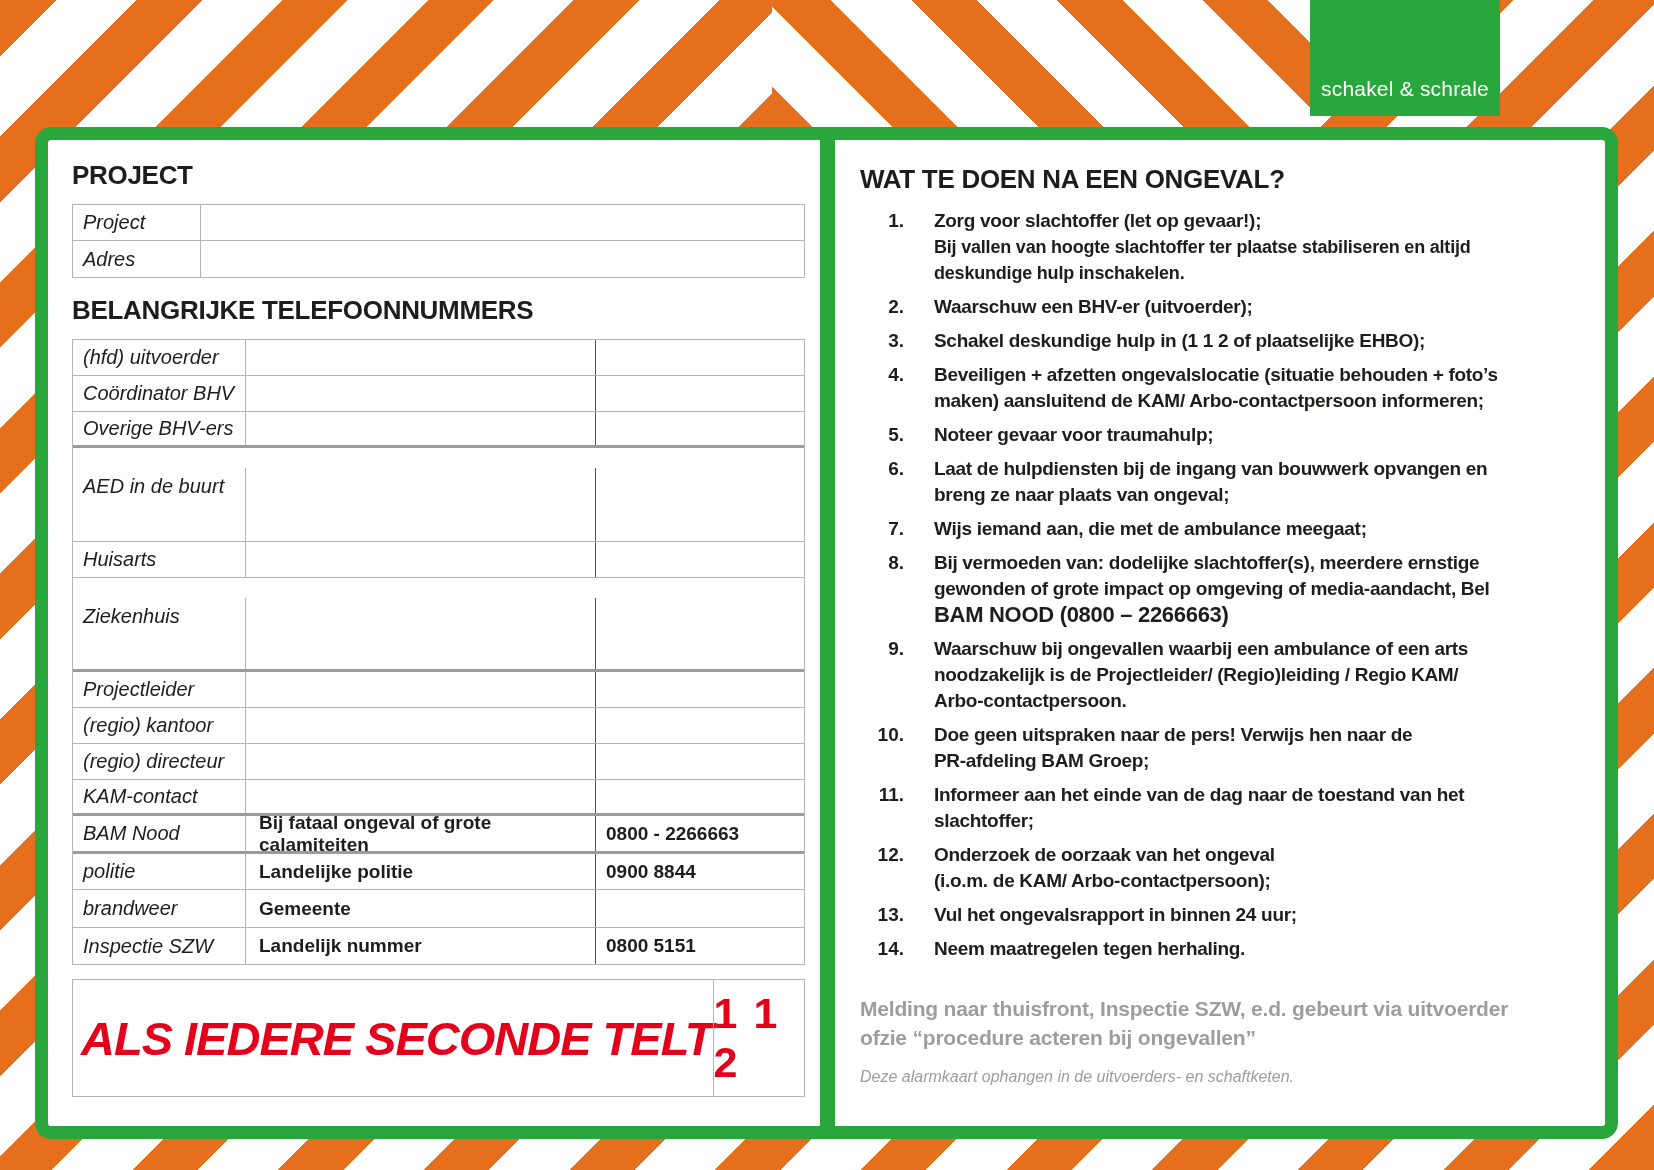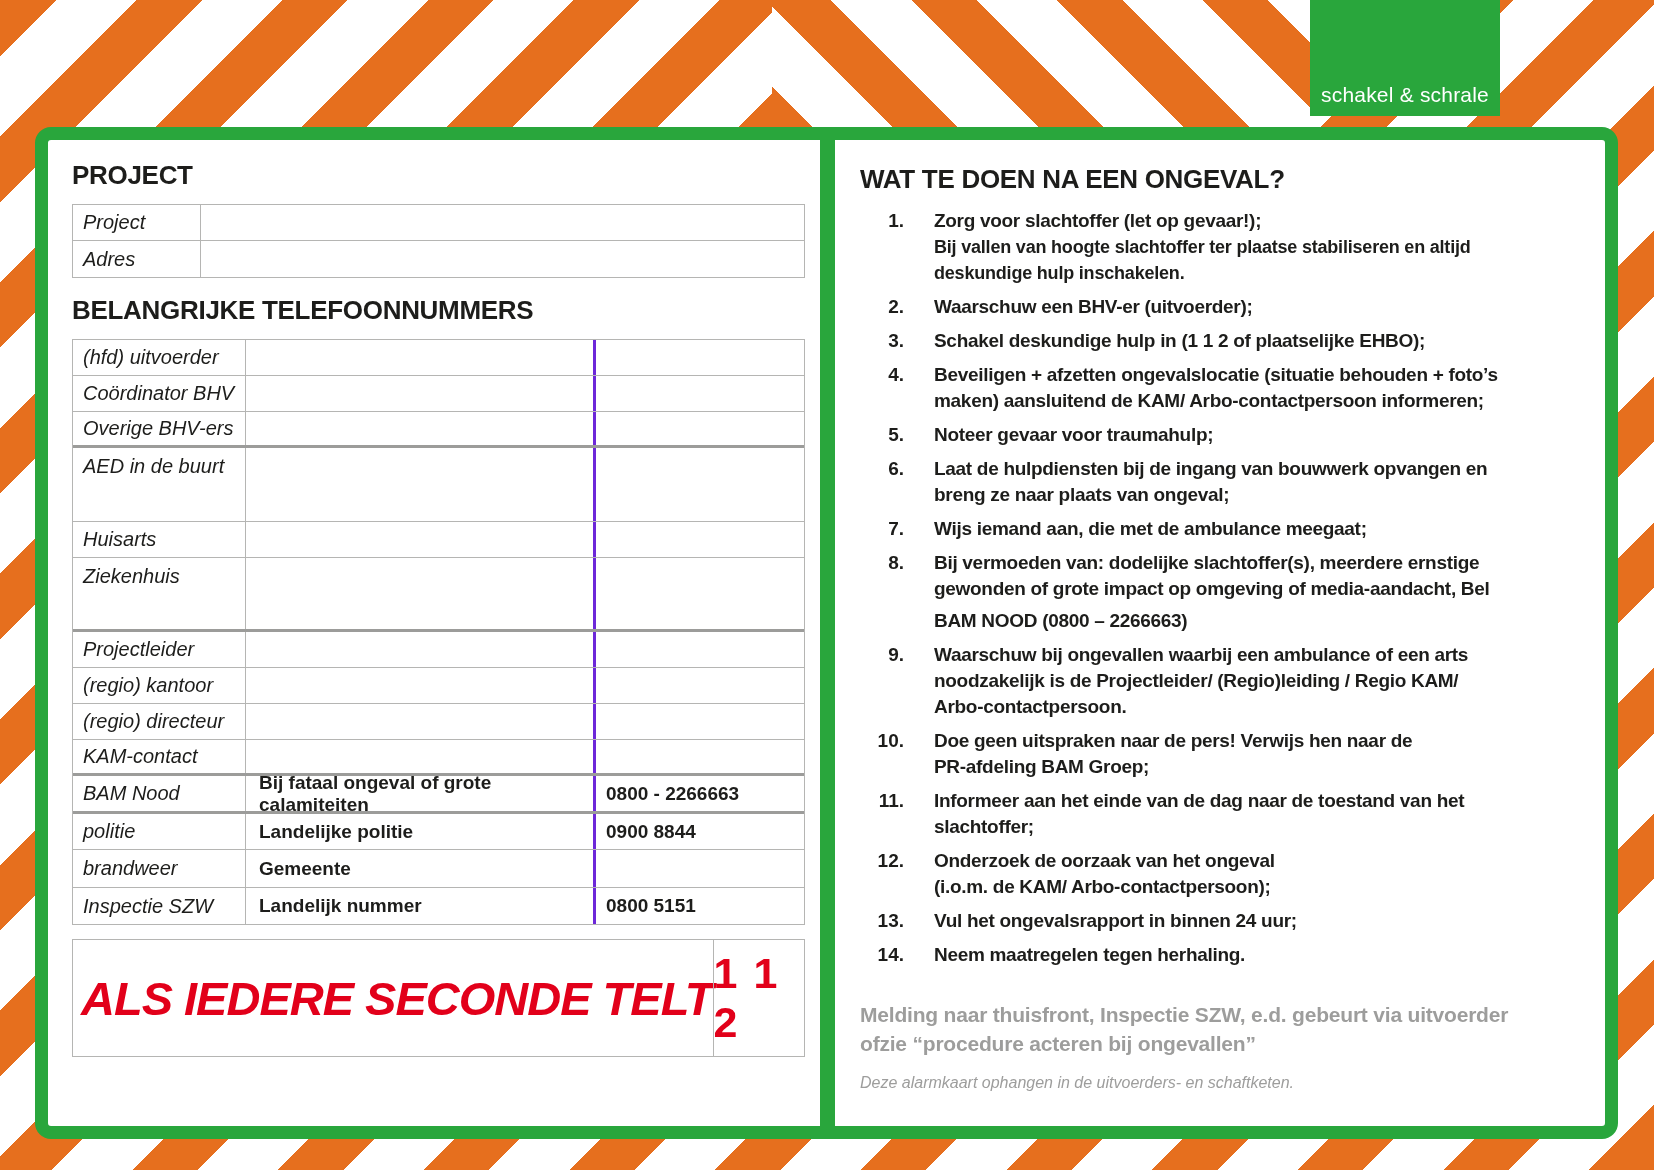--- a/index.html
+++ b/index.html
@@ -11,60 +11,60 @@
     -webkit-font-smoothing:antialiased;
   }
   
   .bg-stripes{position:absolute;inset:0;
     background:repeating-linear-gradient(-45deg,#e66f1e 0 46px,#ffffff 46px 103px);}
   .bg-chevron{position:absolute;left:772px;top:0;width:538px;height:152px;
     background:repeating-linear-gradient(45deg,#e66f1e 0 46px,#ffffff 46px 103px);}
   
   .logo{position:absolute;left:1310px;top:0;width:190px;height:116px;
     background:#29a63c;display:flex;align-items:flex-end;justify-content:center;
-    padding-bottom:9px;box-sizing:border-box;}
+    padding-bottom:15px;box-sizing:border-box;}
   .logo span{color:#ffffff;font-size:21px;letter-spacing:.2px;}
   
   .card{position:absolute;left:35px;top:127px;width:1583px;height:1012px;
     box-sizing:border-box;background:#ffffff;border:13px solid #29a63c;
     border-radius:16px;display:flex;overflow:hidden;}
   .panel-left{width:772px;box-sizing:border-box;padding:20px 15px 0 24px;}
   .vdivider{width:15px;background:#29a63c;flex:0 0 auto;}
   .panel-right{flex:1;box-sizing:border-box;padding:24px 20px 0 25px;}
   .panel-heading{font-size:26px;font-weight:bold;letter-spacing:-.3px;margin:0 0 13px 0;}
   
   .ptable{border:1px solid #b5b5b3;}
   .prow{display:flex;height:36px;border-bottom:1px solid #b5b5b3;box-sizing:border-box;}
   .prow:last-child{border-bottom:none;}
   .prow.thick{border-bottom:3px solid #9c9c9a;}
-  .prow.tall{height:74px;}
+  .prow.tall{height:74px;margin-top:20px;}
   .prow.big{height:38px;}
   .cell{display:flex;align-items:center;box-sizing:border-box;padding:0 10px;}
   .c-label{width:128px;border-right:1px solid #b5b5b3;font-style:italic;font-size:20px;}
   .c-fill{flex:1;}
   .pt2 .c-label{width:173px;}
-  .c-desc{width:350px;border-right:3px solid #6d28d9;font-weight:bold;font-size:19px;padding:0 13px;}
+  .c-desc{width:350px;border-right:1px solid #6d28d9;font-weight:bold;font-size:19px;padding:0 13px;}
   .c-num{flex:1;font-weight:bold;font-size:19px;}
   .tall .c-label{align-items:flex-start;padding-top:7px;}
   .h2{margin-top:17px;}
   .mt{margin-top:9px;}
   
   .alarmbox{margin-top:14px;border:1px solid #b5b5b3;height:118px;display:flex;box-sizing:border-box;justify-content:space-between;}
   .slogan{flex:1;display:flex;align-items:center;padding-left:8px;
     color:#e2001a;font-size:47px;font-weight:bold;font-style:italic;letter-spacing:-1px;white-space:nowrap;}
   .box112{width:140px;border-left:1px solid #b5b5b3;display:flex;align-items:center;justify-content:center;
     color:#e2001a;font-size:43px;font-weight:bold;letter-spacing:2px;}
   
   .steps{margin-top:6px;}
   .step{display:flex;margin-bottom:8px;}
   .step-num{width:44px;flex:0 0 auto;text-align:right;font-weight:bold;font-size:19px;line-height:26px;}
   .step-body{margin-left:30px;}
   .step-text{font-weight:bold;font-size:19px;line-height:26px;letter-spacing:-.3px;white-space:pre-line;}
   .step-sub{font-weight:bold;font-size:18px;line-height:26px;letter-spacing:-.2px;white-space:pre-line;}
-  .step-extra{font-weight:bold;font-size:19px;line-height:26px;letter-spacing:-.3px;margin-top:6px;}
+  .step-extra{font-weight:bold;font-size:22px;line-height:26px;letter-spacing:-.3px;}
   .footer-bold{margin-top:32px;color:#9d9d9c;font-weight:bold;font-size:21px;line-height:29px;
     letter-spacing:-.2px;white-space:pre-line;}
   .footer-italic{margin-top:16px;color:#9d9d9c;font-style:italic;font-size:16px;}
 </style>
 </head>
 <body>
 
 <div class="bg-stripes"></div>
 <div class="bg-chevron"></div>
 

